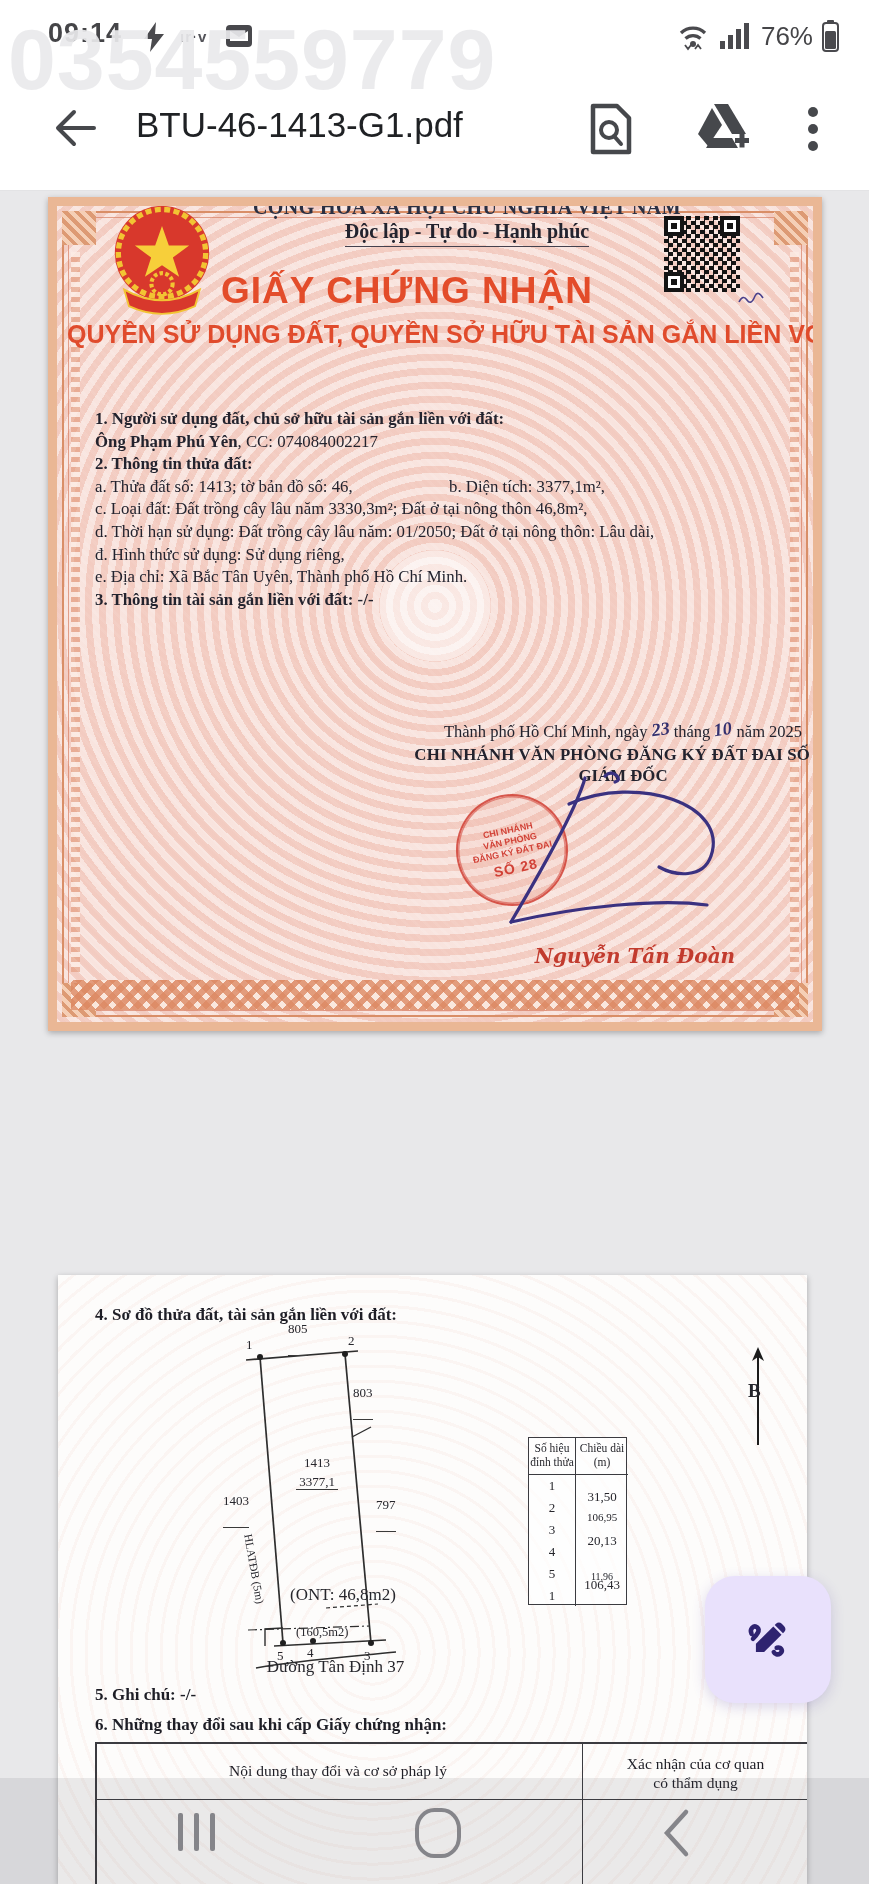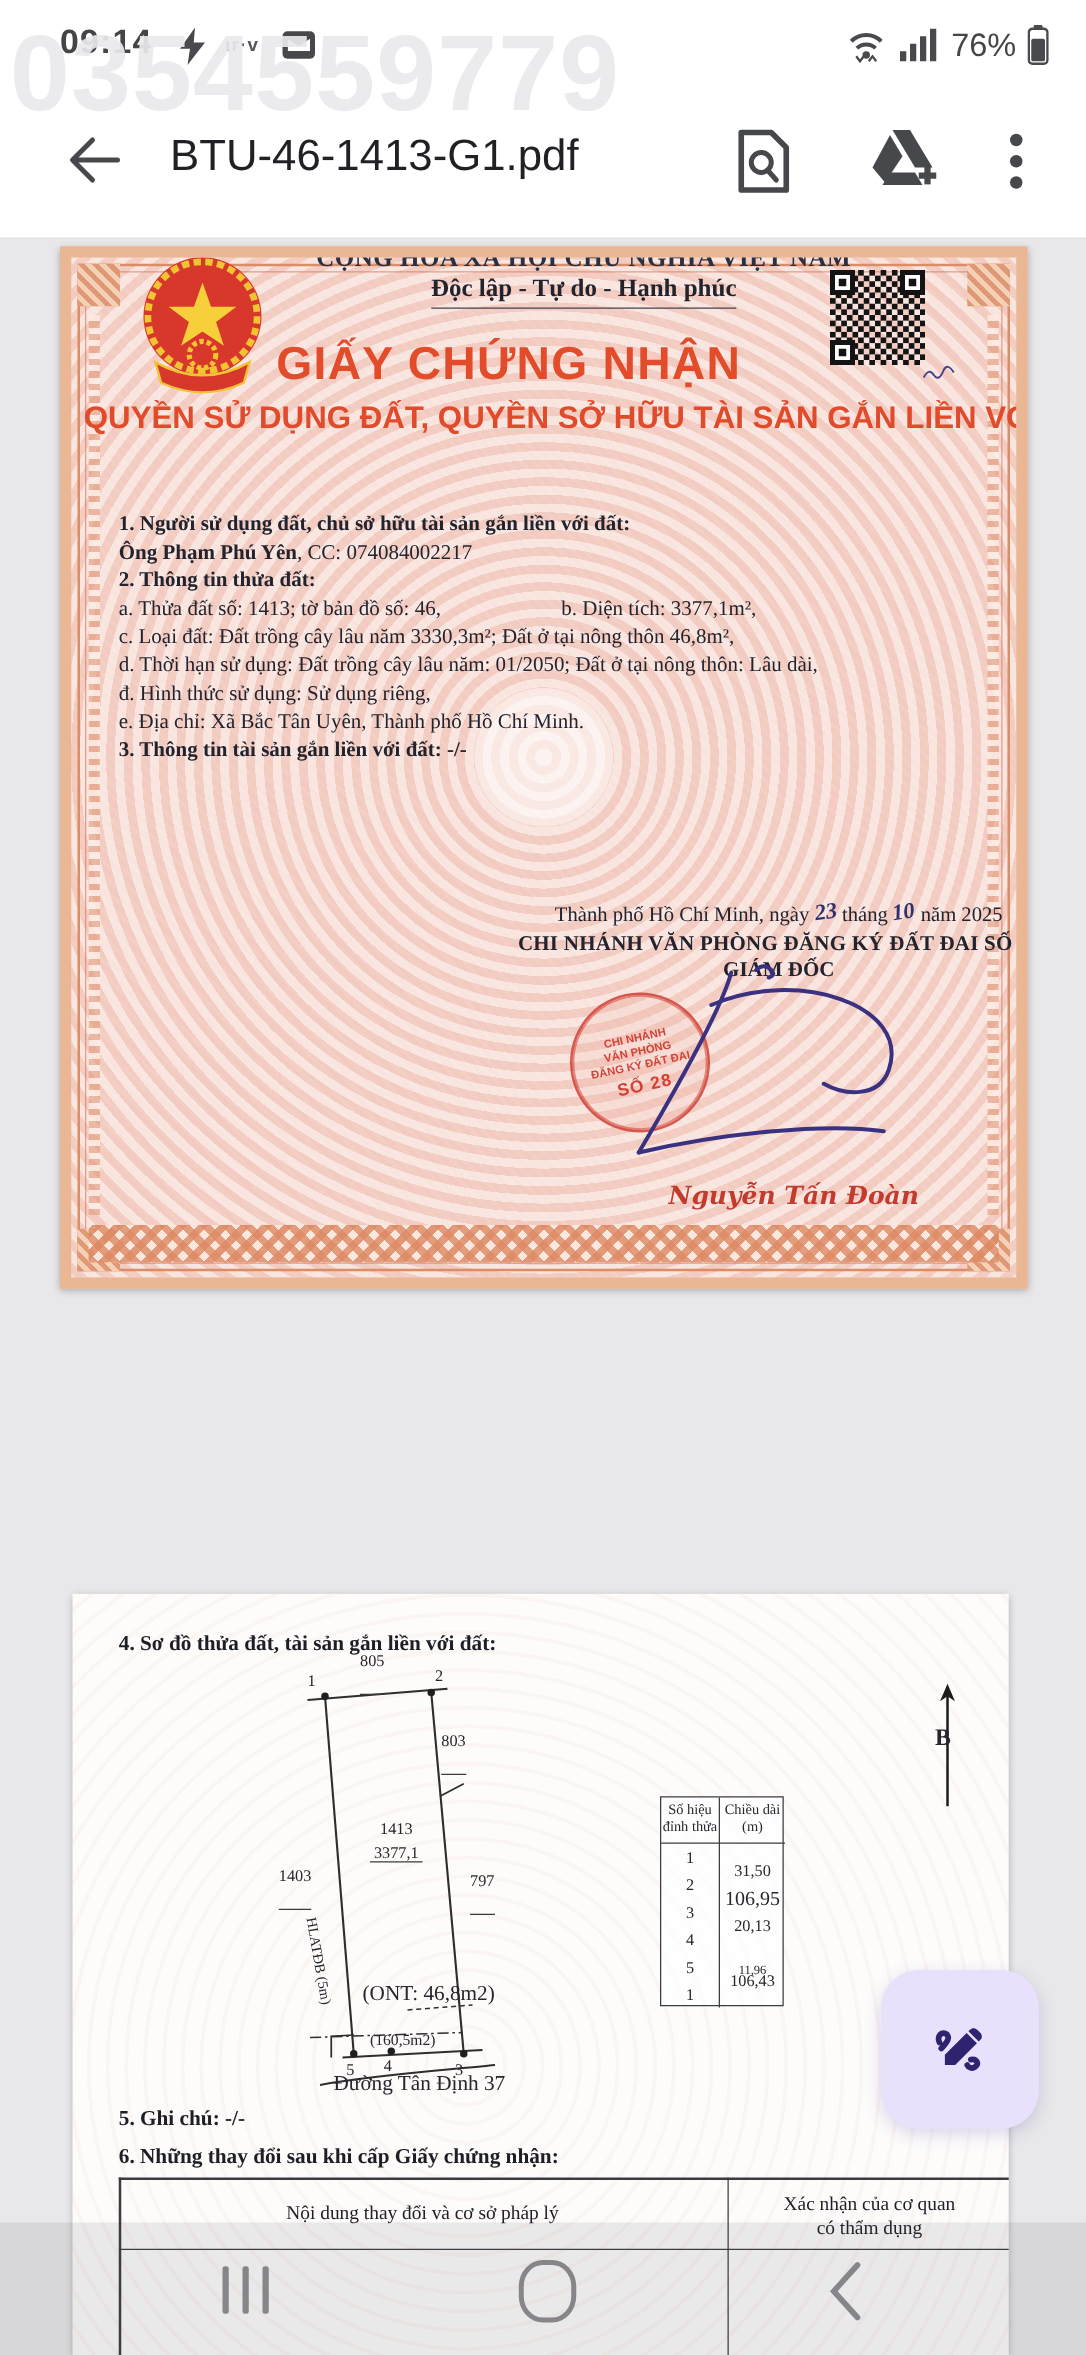--- a/index.html
+++ b/index.html
@@ -291,21 +291,21 @@
         <div>Chiều dài</div>
           <div>(m)</div>
       </div>
       <div class="vt-cell" style="left:0;top:40px;width:46px;font-size:13px">1</div>
       <div class="vt-cell" style="left:0;top:62px;width:46px;font-size:13px">2</div>
       <div class="vt-cell" style="left:0;top:84px;width:46px;font-size:13px">3</div>
       <div class="vt-cell" style="left:0;top:106px;width:46px;font-size:13px">4</div>
       <div class="vt-cell" style="left:0;top:128px;width:46px;font-size:13px">5</div>
       <div class="vt-cell" style="left:0;top:150px;width:46px;font-size:13px">1</div>
       <div class="vt-cell" style="left:47px;top:51px;width:52px;font-size:13px">31,50</div>
-      <div class="vt-cell" style="left:47px;top:73px;width:52px;font-size:16px">106,95</div>
+      <div class="vt-cell" style="left:47px;top:73px;width:52px;font-size:11px">106,95</div>
       <div class="vt-cell" style="left:47px;top:95px;width:52px;font-size:13px">20,13</div>
       <div class="vt-cell" style="left:47px;top:133px;width:52px;font-size:10px">11,96</div>
       <div class="vt-cell" style="left:47px;top:139px;width:52px;font-size:13px">106,43</div>
     </div>
 
     <div class="abs sec-title" style="left:37px;top:410px">5. Ghi chú: -/-</div>
     <div class="abs sec-title" style="left:37px;top:440px">6. Những thay đổi sau khi cấp Giấy chứng nhận:</div>
 
     <div>
       <div class="ctable-line" style="left:37px;top:467px;width:715px;height:1.5px;"></div>

